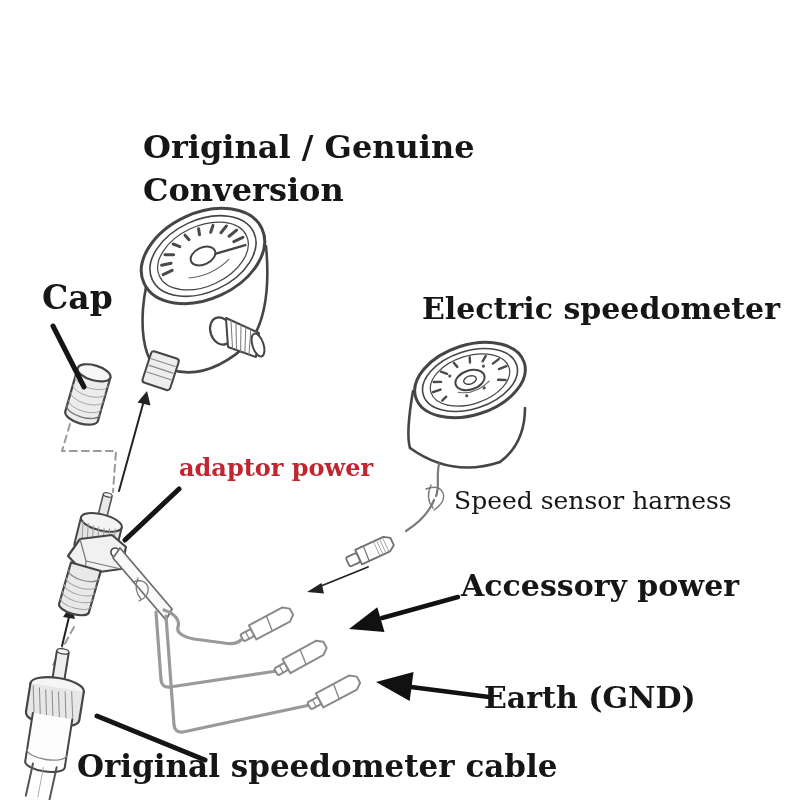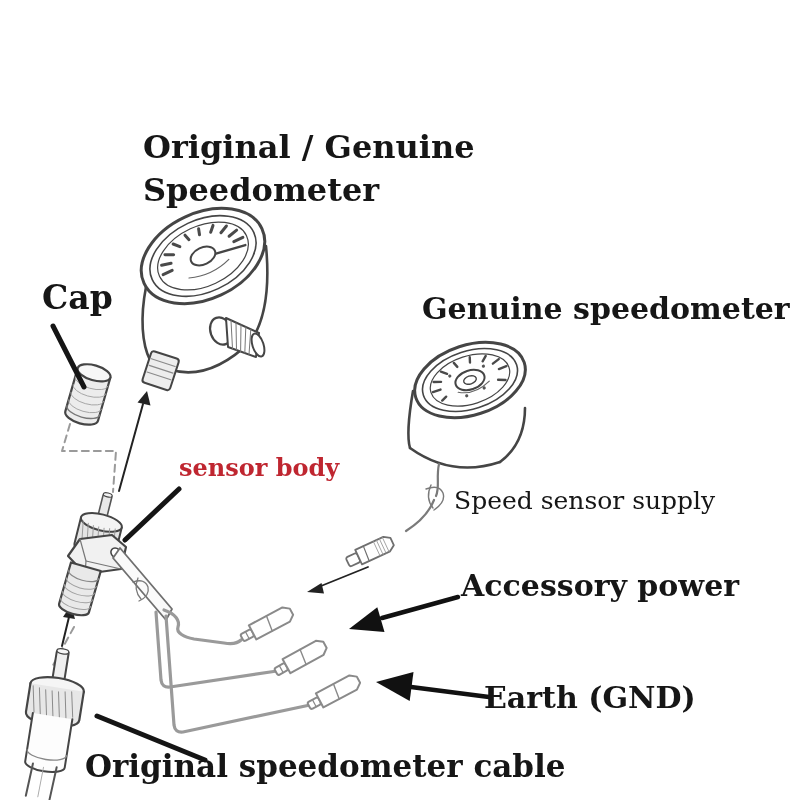--- a/index.html
+++ b/index.html
@@ -226,34 +226,34 @@
       <polygon points="349,629 377.3,607.2 384.5,632" fill="#111"></polygon>
     </g>
     <g>
       <line x1="489" y1="697" x2="411" y2="687" stroke="#111" stroke-width="4.5"></line>
       <polygon points="376,682 413.5,672.1 409.7,700.9" fill="#111"></polygon>
     </g>
   </svg>
 
   <div class="lbl" style="left:143px;top:126px;font-size:32px;line-height:43px;">
     <div>Original / Genuine</div>
-    <div>Speedometer</div>
+    <div>Conversion</div>
   </div>
 
   <div class="lbl" style="left:22px;top:278px;font-size:33px;margin-left:20px;">Cap</div>
 
-  <div class="lbl" style="left:422px;top:291px;font-size:30px;">Genuine speedometer</div>
+  <div class="lbl" style="left:422px;top:291px;font-size:30px;">Electric speedometer</div>
 
   <div class="lbl lbl-red" style="left:179px;top:452px;font-size:24px;line-height:32px;">
-    <div>sensor body</div>
+    <div>adaptor power</div>
   </div>
 
-  <div class="lbl lbl-regular" style="left:454px;top:486px;font-size:25px;">Speed sensor supply</div>
+  <div class="lbl lbl-regular" style="left:454px;top:486px;font-size:25px;">Speed sensor harness</div>
 
   <div class="lbl" style="left:461px;top:566px;font-size:30px;line-height:39px;text-align:right;">
     <div>Accessory power</div>
   </div>
 
   <div class="lbl" style="left:484px;top:680px;font-size:30px;">Earth (GND)</div>
 
-  <div class="lbl" style="left:77px;top:748px;font-size:31px;margin-left:8px;">Original speedometer cable</div>
+  <div class="lbl" style="left:77px;top:748px;font-size:31px;">Original speedometer cable</div>
 
 </div>
 
 </body></html>

